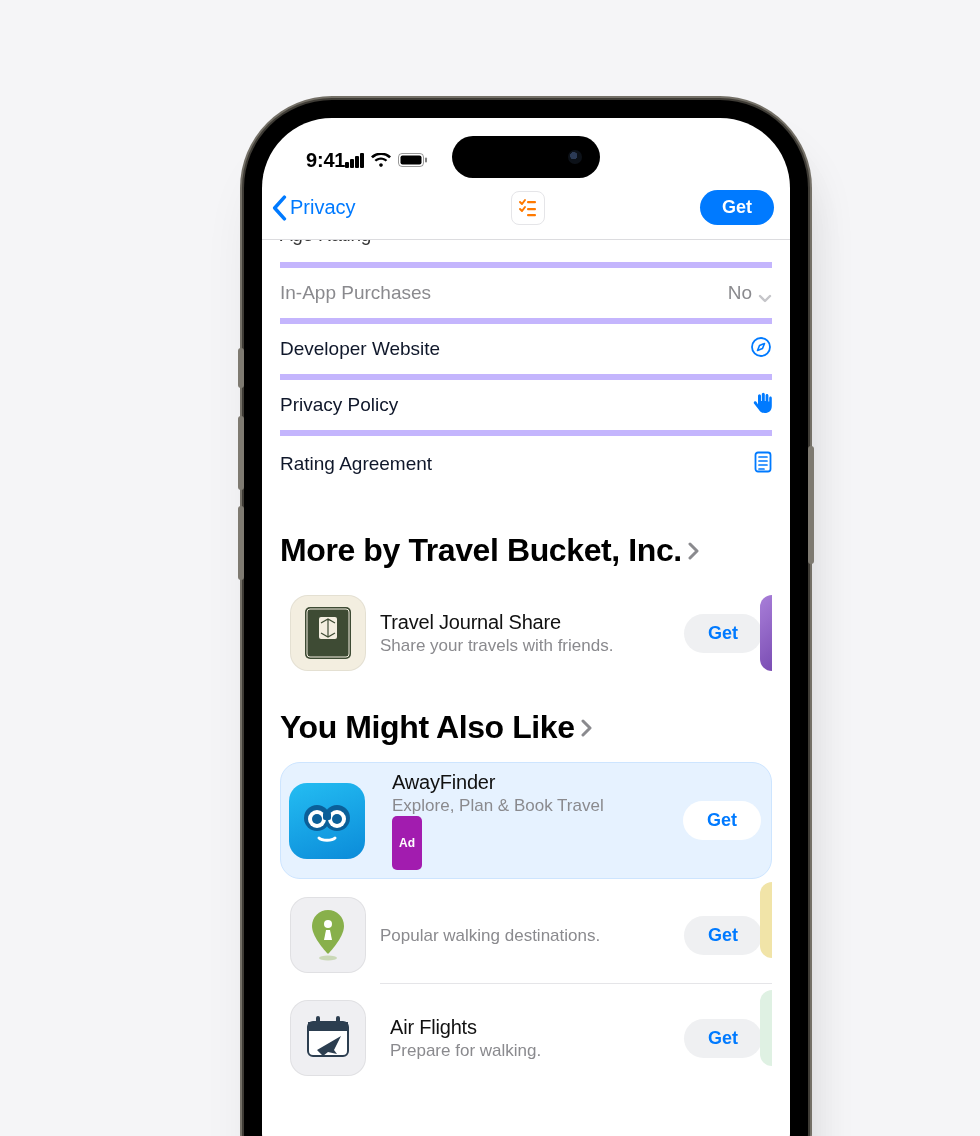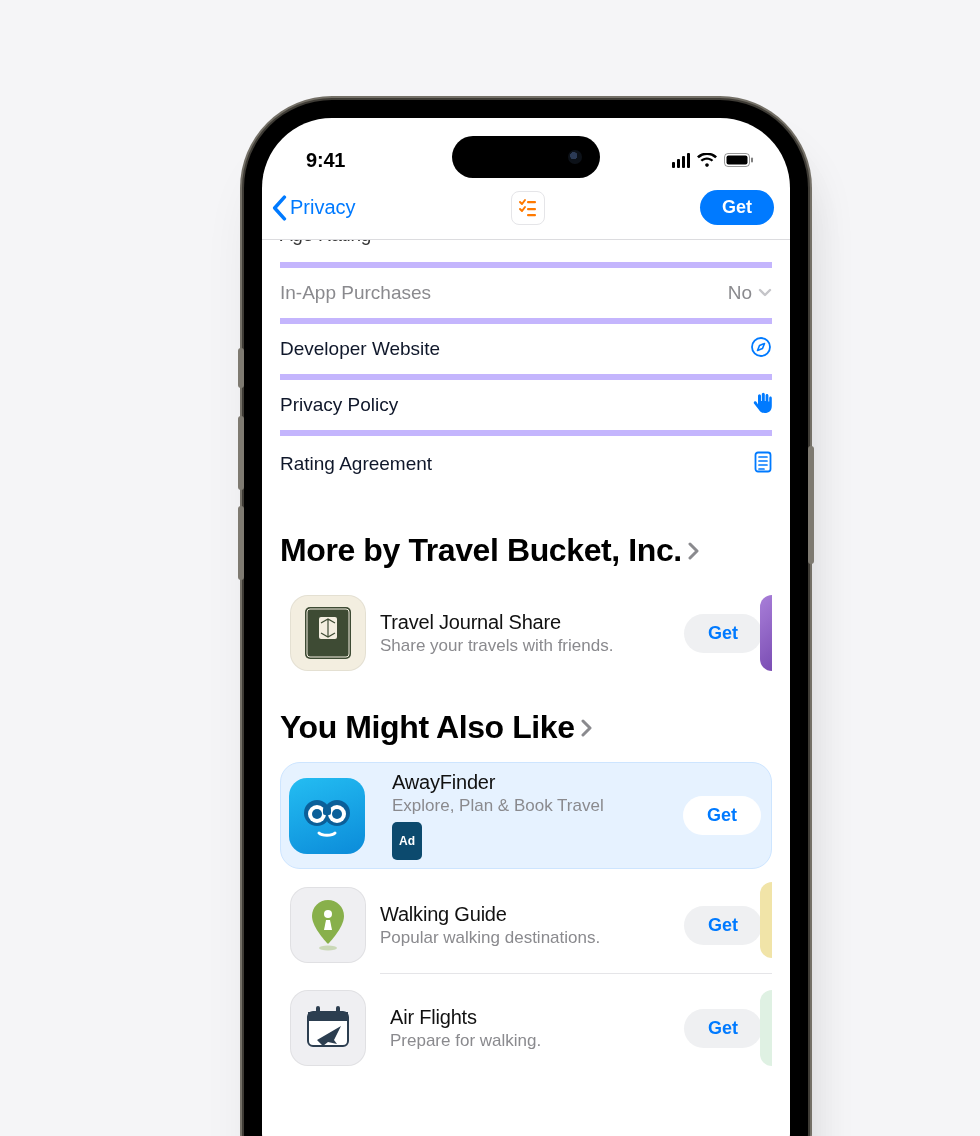--- a/index.html
+++ b/index.html
@@ -42,21 +42,21 @@
       background: #000; border-radius: 26px;
       z-index: 10;
     }
     .notch::after{
       content:""; position:absolute; right:18px; top:50%; transform:translateY(-50%);
       width:14px; height:14px; border-radius:50%;
       background: radial-gradient(circle at 40% 40%, #2b3a55 0 30%, #0c1118 31% 100%);
     }
 
     .status-bar {
-      display: flex; justify-content: space-between; align-items: center;
+      display: flex; align-items: center;
       height: 66px; padding: 18px 36px 0 44px;
       color: #000; position: relative; z-index: 5;
     }
     .sb-time { font-size: 20px; font-weight: 600; letter-spacing: -0.2px; }
     .sb-icons { display: flex; align-items: center; gap: 7px; }
 
     .nav-bar {
       display: flex; align-items: center; justify-content: space-between;
       height: 56px; padding: 0 16px 8px 8px;
       border-bottom: 1px solid #dcdcdf;
@@ -79,21 +79,21 @@
       color: #000;
     }
 
     .info-row {
       display: flex; justify-content: space-between; align-items: center;
       height: 56px; border-bottom: 6px solid #c4b5fd;
     }
     .info-row.cut { height: 28px; position: relative; }
     .info-row.cut .info-label { position: absolute; bottom: 16px; left: 0; color:#333; font-size:19px; letter-spacing:-0.3px;}
     .info-label { font-size: 19px; color: #8a8a8e; }
-    .info-value { display: flex; align-items: center; gap: 6px; color: #8a8a8e; font-size: 19px; }
+    .info-value { display: flex; align-items: flex-end; gap: 6px; color: #8a8a8e; font-size: 19px; }
     .info-row.link .info-label { color: #0f172a; }
     .info-row.link { justify-content: space-between; }
     .info-row.last { border-bottom: none; }
     .link-icon { color: #007aff; }
 
     .section-title {
       display: flex; align-items: center; gap: 6px;
       font-size: 32px; font-weight: 700; letter-spacing: -0.4px;
       margin-top: 40px; margin-bottom: 16px;
     }
@@ -114,24 +114,24 @@
     .app-icon {
       width: 76px; height: 76px; border-radius: 18px;
       background: #efeff2; border: 1px solid rgba(0,0,0,0.06);
       display: flex; align-items: center; justify-content: center;
       flex: none;
     }
     .app-meta { flex: 1; min-width: 0; overflow:hidden; }
     .app-name { font-size: 20px; font-weight: 400; letter-spacing: -0.2px; color: #111; white-space:nowrap; overflow:hidden; text-overflow:ellipsis; }
     .app-sub { font-size: 17px; color: #8a8a8e; margin-top: 2px; white-space:nowrap; overflow:hidden; text-overflow:ellipsis;}
     .ad-badge {
-      display: inline-block; margin-top: 6px;
-      background: #0c4a6e; color: #fff;
+      display: inline-block; 
+      background: #a21caf; color: #fff;
       font-size: 12px; font-weight: 600;
-      padding: 12px 7px; border-radius: 5px;
+      padding: 20px 7px; border-radius: 5px;
     }
     .get-btn {
       background: #eff0f2; color: #007aff;
       font-size: 18px; font-weight: 600;
       padding: 9px 24px; border-radius: 22px;
       flex: none;
     }
     .app-card.sponsored .get-btn { background: #fff; }
     .app-sep { height: 1px; background: #e5e5e8; margin-left: 100px; }
 
@@ -294,21 +294,20 @@
         <div class="app-card" style="padding-top:18px;">
           <div class="app-icon">
             <svg width="40" height="54" viewBox="0 0 40 54">
               <path d="M20 2c9 0 16 7 16 16 0 12-16 28-16 28S4 30 4 18C4 9 11 2 20 2z" fill="#88b04b"></path>
               <circle cx="20" cy="16" r="4" fill="#fff"></circle>
               <path d="M18 22h4l2 10h-8z" fill="#fff"></path>
               <ellipse cx="20" cy="50" rx="9" ry="2.5" fill="#88b04b" opacity="0.35"></ellipse>
             </svg>
           </div>
           <div class="app-meta">
-            <div class="app-name">Walking Guide</div>
             <div class="app-sub">Popular walking destinations.</div>
           </div>
           <div class="get-btn">Get</div>
         </div>
         <div class="peek" style="top:120px; background:#f1e4a8;"></div>
 
         <div class="app-sep"></div>
 
         <div class="app-card" style="padding-top:16px;gap:24px;">
           <div class="app-icon">

